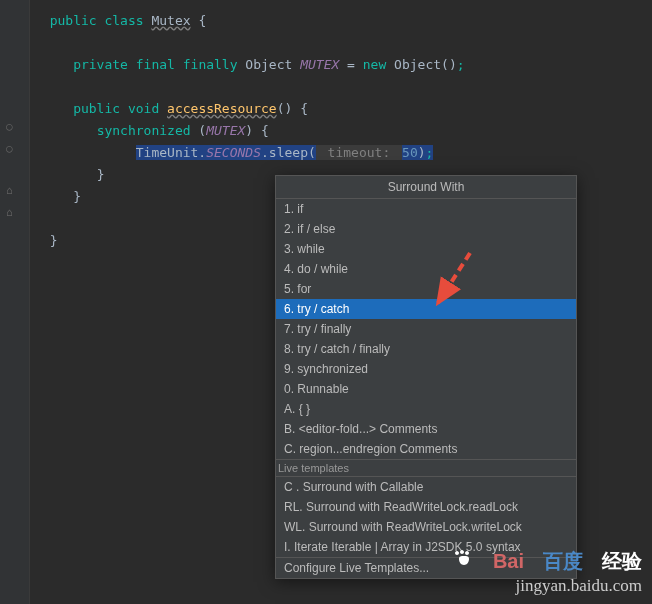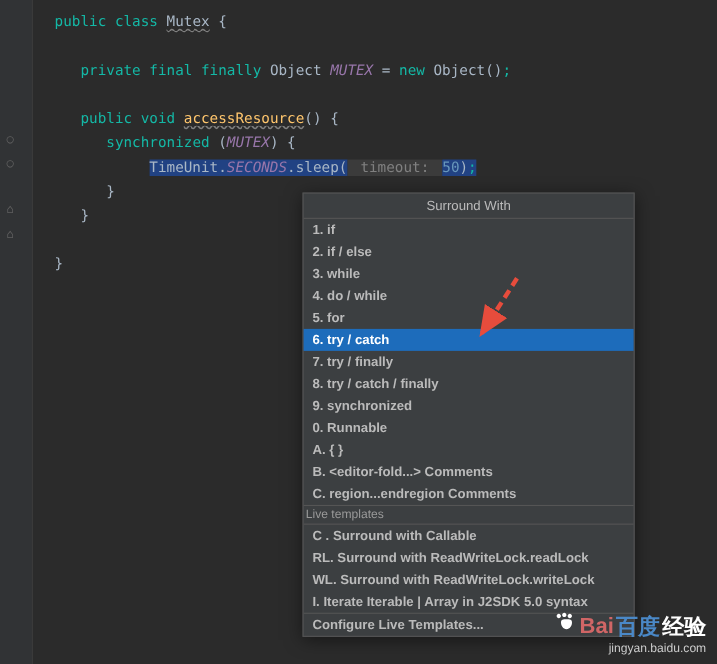--- a/index.html
+++ b/index.html
@@ -76,21 +76,20 @@
       text-align: center;
       color: #bbbbbb;
       padding: 4px;
       border-bottom: 1px solid #555;
       font-size: 12px;
     }
     .popup-item {
       padding: 3px 8px;
       color: #bbbbbb;
       cursor: pointer;
-      font-weight: bold;
     }
     .popup-item.selected {
       background: #1d6cbb;
       color: #fff;
     }
     .popup-sep {
       color: #999;
       padding: 2px;
       border-top: 1px solid #555;
       border-bottom: 1px solid #555;
@@ -113,26 +112,26 @@
       z-index: 200;
     }
     .watermark-main {
       color: #fff;
       font-size: 20px;
       font-weight: bold;
       font-family: 'Microsoft YaHei', Arial, sans-serif;
       display: flex;
       align-items: center;
       justify-content: flex-end;
-      gap: 2px;
+      gap: 19px;
     }
     .watermark-sub {
       color: #ccc;
-      font-size: 11px;
-      font-family: Liberation Sans, sans-serif;
+      font-size: 17px;
+      font-family: Liberation Serif, serif;
     }
     .paw {
       display: inline-block;
     }
     .red-text { color: #d06666; }
     .blue-text { color: #4a88c7; }
   </style>
 </head>
 <body>
 

